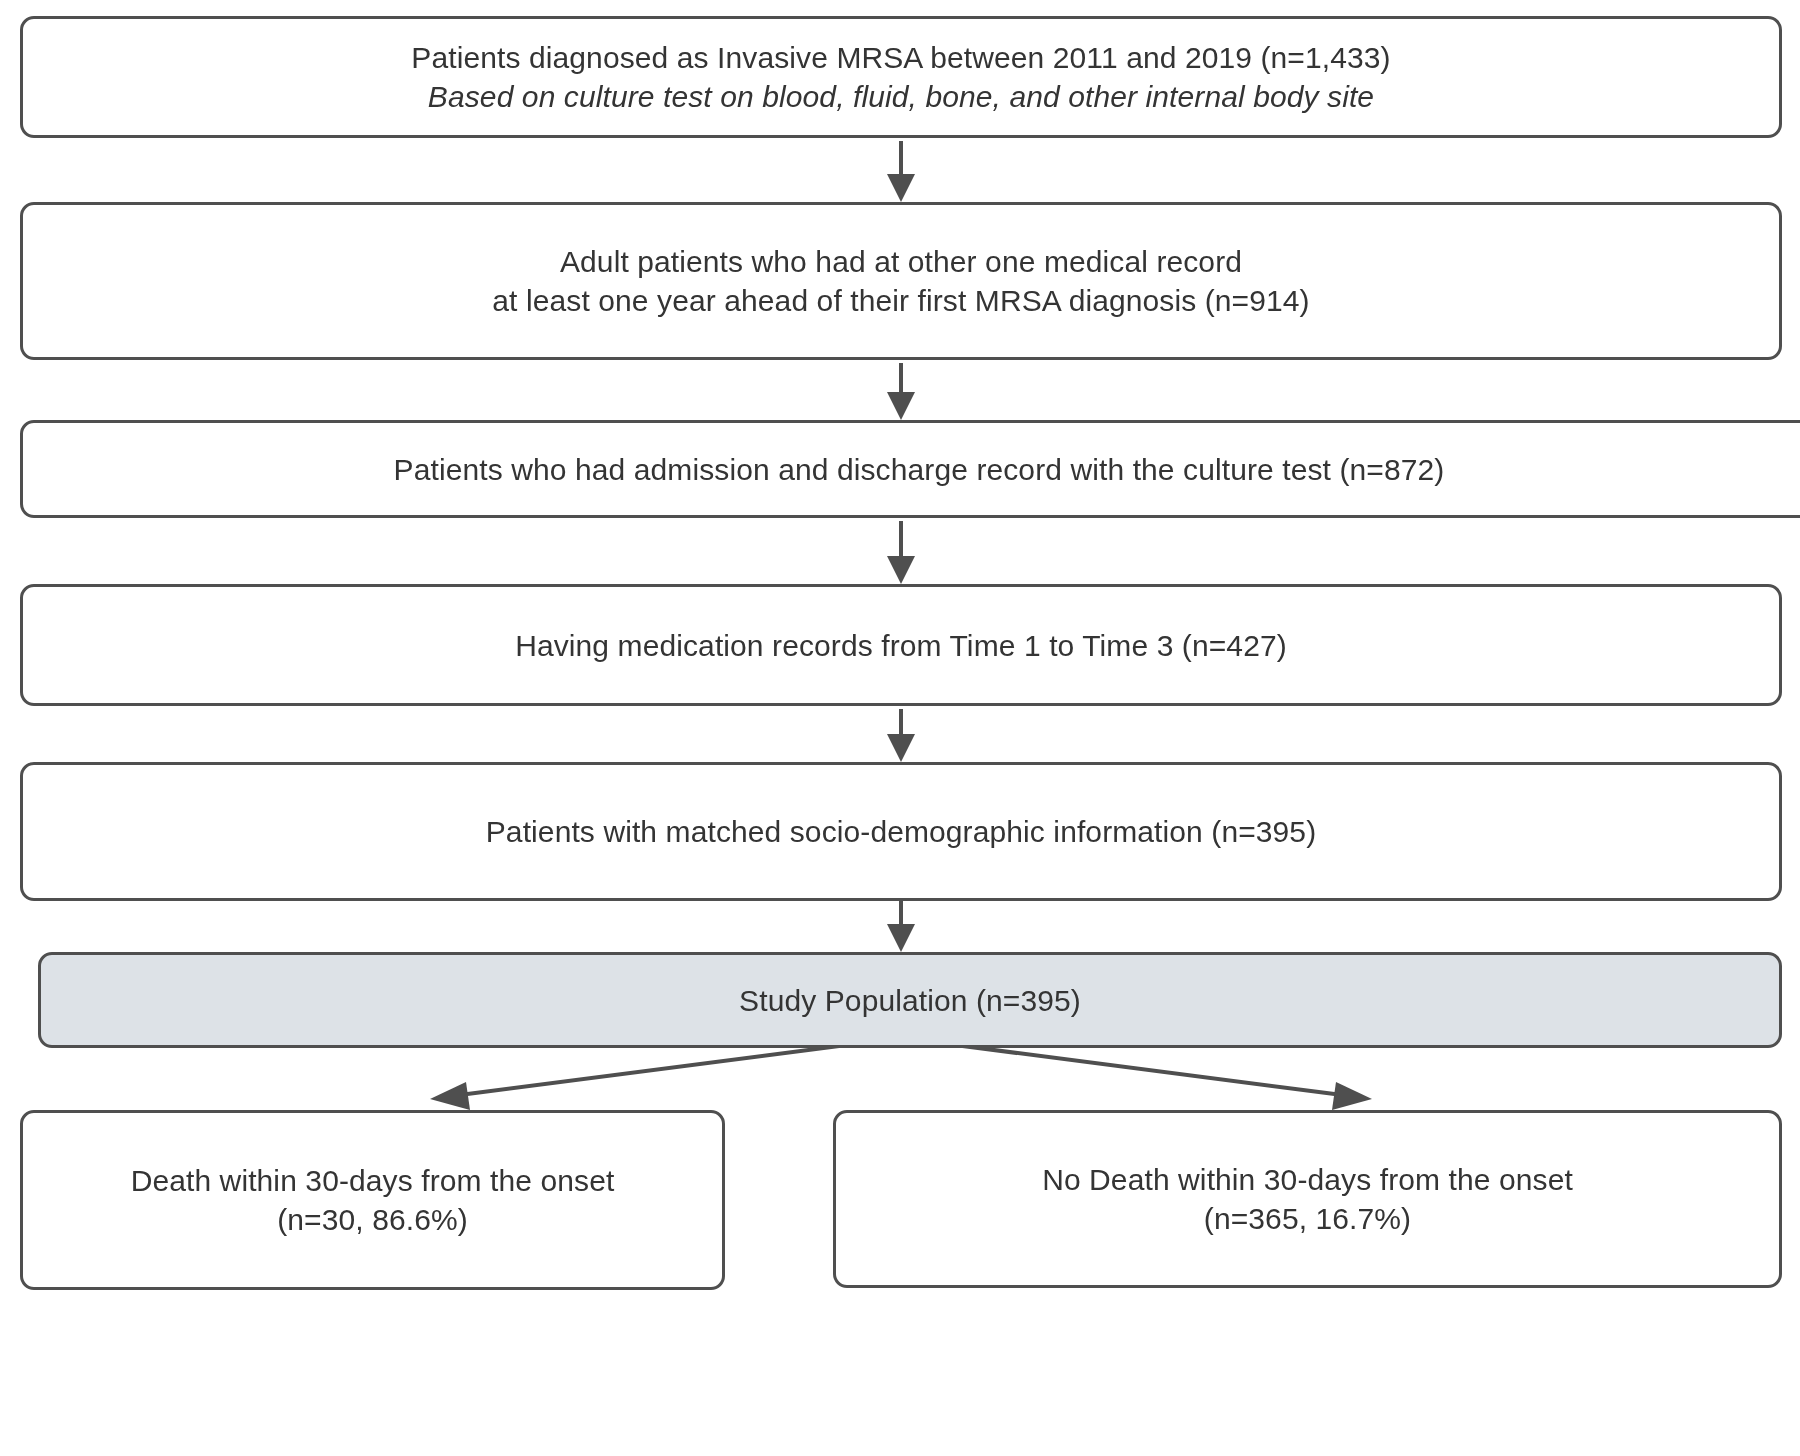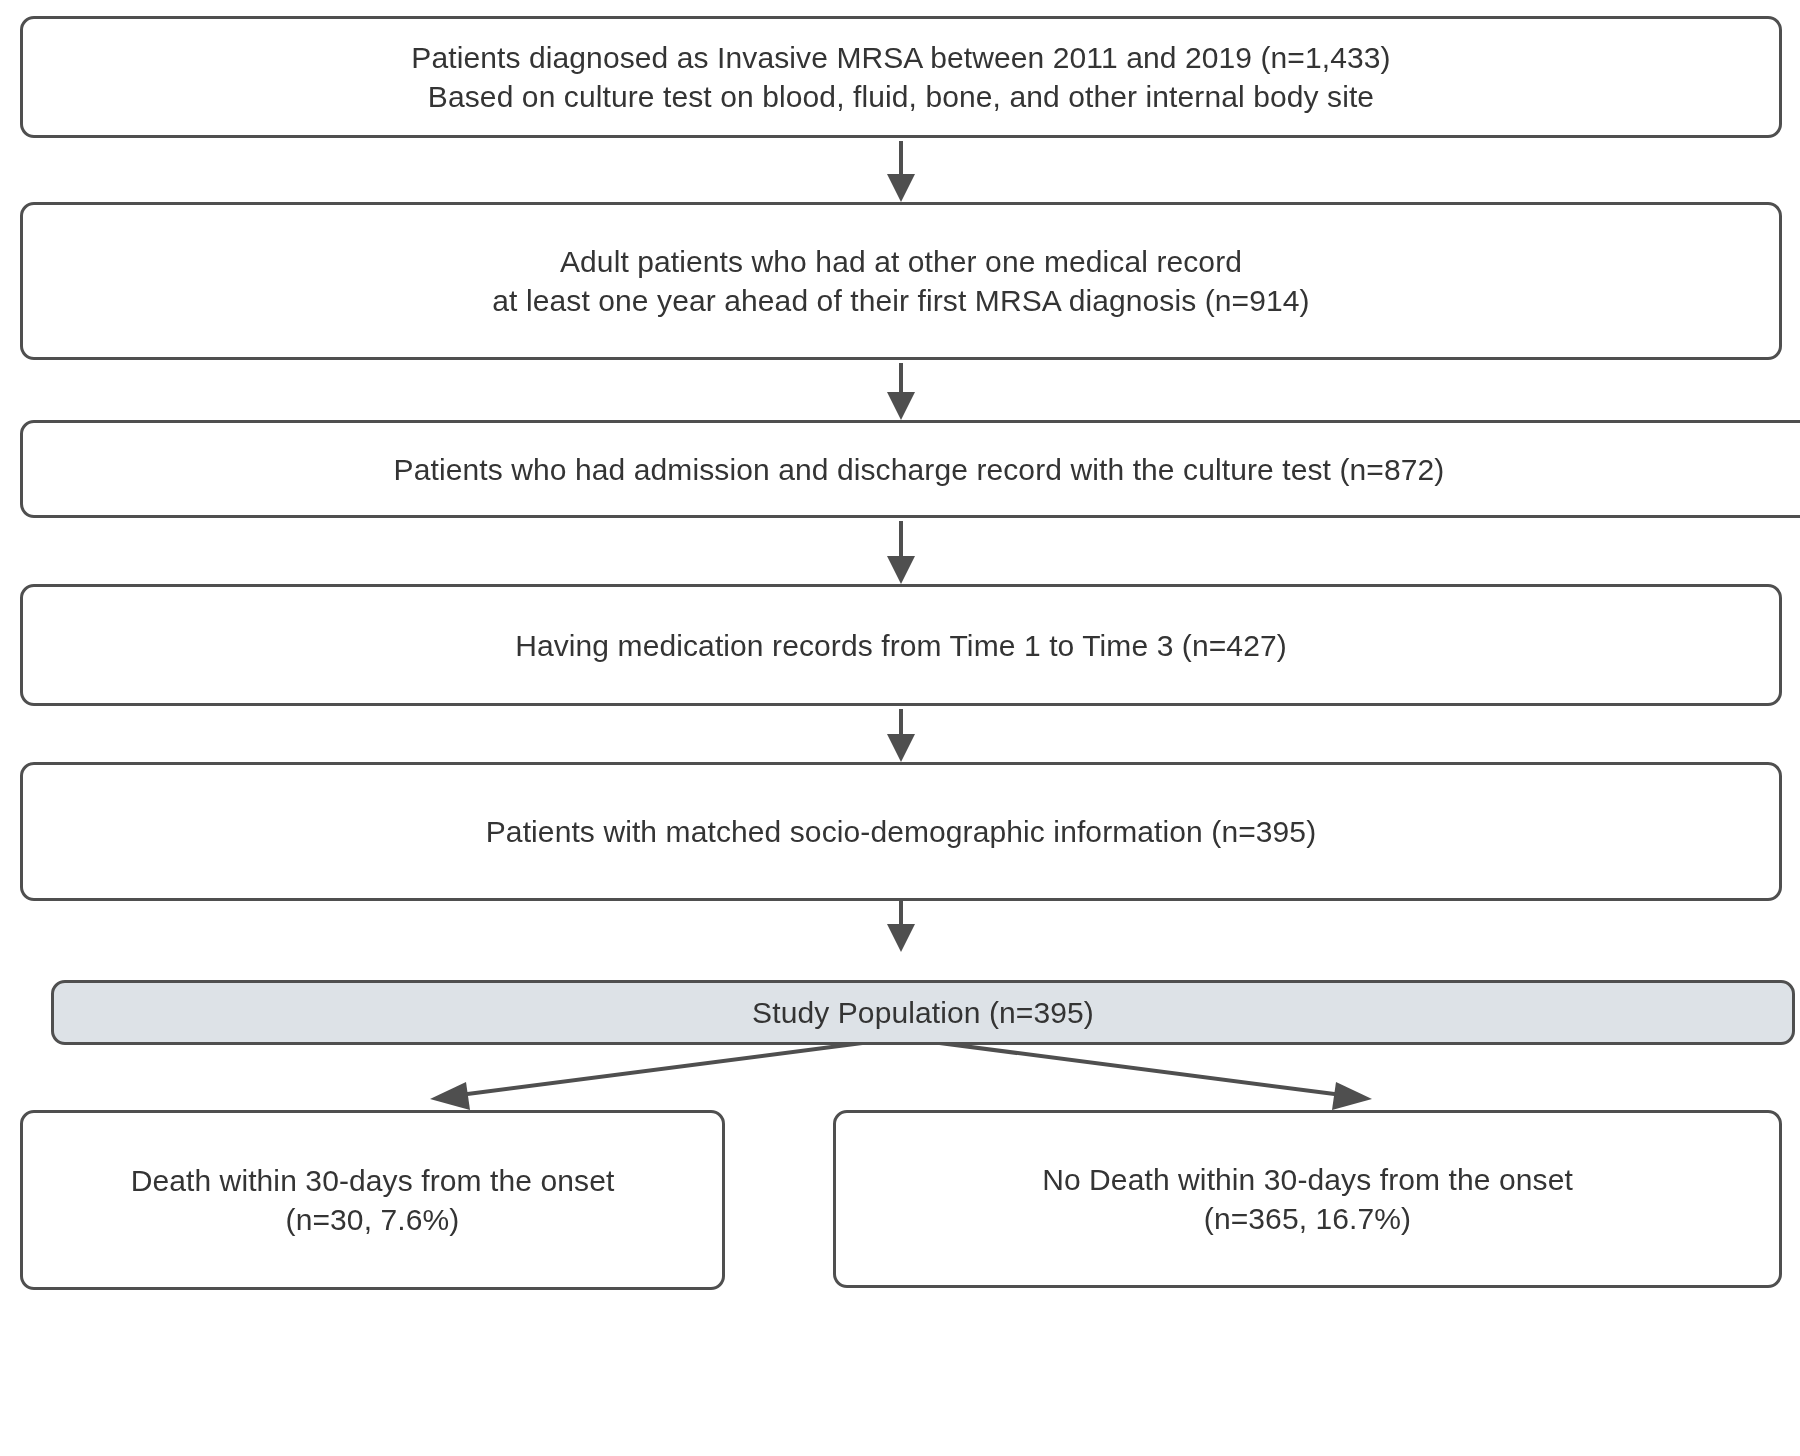--- a/index.html
+++ b/index.html
@@ -40,29 +40,30 @@
 
   .fc-box.shaded {
     background: #dde2e7;
   }
 
   .fc-line {
     display: block;
     white-space: nowrap;
   }
   .fc-line.italic {
+    font-style: italic;
   }
 
   
   #box-1 { left: 20px;  top: 16px;   width: 1762px; height: 122px; }
   #box-2 { left: 20px;  top: 202px;  width: 1762px; height: 158px; }
   #box-3 { left: 20px;  top: 420px;  width: 1798px; height: 98px;  }
   #box-4 { left: 20px;  top: 584px;  width: 1762px; height: 122px; }
   #box-5 { left: 20px;  top: 762px;  width: 1762px; height: 139px; }
-  #box-6 { left: 38px;  top: 980px;  width: 1744px; height: 65px; margin-left: 13px;  }
+  #box-6 { left: 38px;  top: 952px;  width: 1744px; height: 96px;  }
   #box-7a{ left: 20px;  top: 1110px; width: 705px;  height: 180px; }
   #box-7b{ left: 833px; top: 1110px; width: 949px;  height: 178px; }
 
   
   #connectors {
     position: absolute;
     left: 0;
     top: 0;
     width: 1800px;
     height: 1456px;
@@ -141,21 +142,21 @@
   <div class="fc-box" id="box-5">
     <span class="fc-line">Patients with matched socio-demographic information (n=395)</span>
   </div>
 
   <div class="fc-box shaded" id="box-6">
     <span class="fc-line">Study Population (n=395)</span>
   </div>
 
   <div class="fc-box" id="box-7a">
     <span class="fc-line">Death within 30-days from the onset</span>
-    <span class="fc-line">(n=30, 7.6%)</span>
+    <span class="fc-line">(n=30, 86.6%)</span>
   </div>
 
   <div class="fc-box" id="box-7b">
     <span class="fc-line">No Death within 30-days from the onset</span>
     <span class="fc-line">(n=365, 16.7%)</span>
   </div>
 
 </div>
 
 </body></html>

